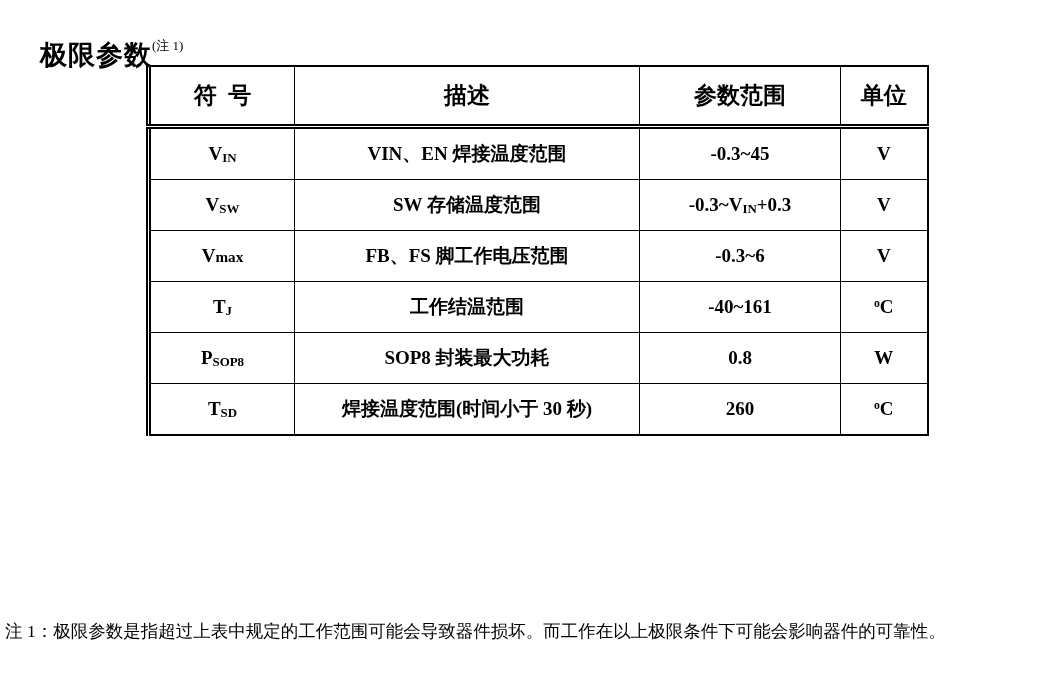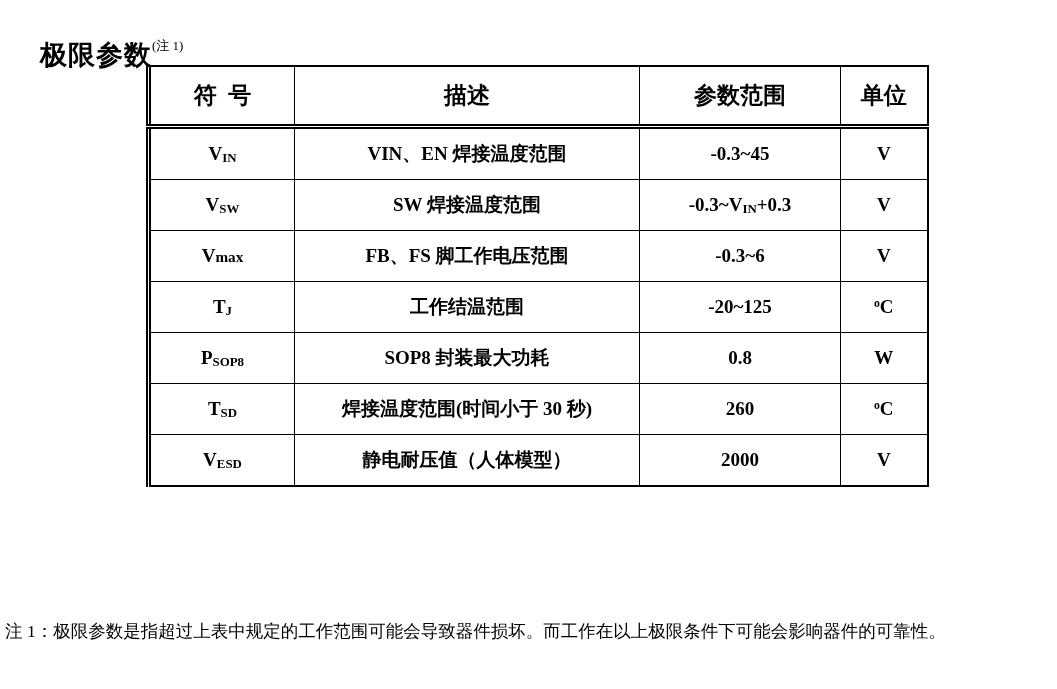--- a/index.html
+++ b/index.html
@@ -109,50 +109,44 @@
   </thead>
   <tbody>
       <tr>
         <td class="cell-symbol"><span>V</span><span class="sub">IN</span></td>
         <td class="cell-desc"><span>VIN、EN 焊接温度范围</span></td>
         <td class="cell-range"><span>-0.3~45</span></td>
         <td class="cell-unit"><span>V</span></td>
       </tr>
       <tr>
         <td class="cell-symbol"><span>V</span><span class="sub">SW</span></td>
-        <td class="cell-desc"><span>SW 焊接温度范围</span></td>
+        <td class="cell-desc"><span>SW 存储温度范围</span></td>
         <td class="cell-range"><span>-0.3~V</span><span class="sub">IN</span><span>+0.3</span></td>
         <td class="cell-unit"><span>V</span></td>
       </tr>
       <tr>
         <td class="cell-symbol"><span>V</span><span class="small">max</span></td>
         <td class="cell-desc"><span>FB、FS 脚工作电压范围</span></td>
         <td class="cell-range"><span>-0.3~6</span></td>
         <td class="cell-unit"><span>V</span></td>
       </tr>
       <tr>
         <td class="cell-symbol"><span>T</span><span class="sub">J</span></td>
         <td class="cell-desc"><span>工作结温范围</span></td>
-        <td class="cell-range"><span>-20~125</span></td>
+        <td class="cell-range"><span>-40~161</span></td>
         <td class="cell-unit"><span class="sup">o</span><span>C</span></td>
       </tr>
       <tr>
         <td class="cell-symbol"><span>P</span><span class="sub">SOP8</span></td>
         <td class="cell-desc"><span>SOP8 封装最大功耗</span></td>
         <td class="cell-range"><span>0.8</span></td>
         <td class="cell-unit"><span>W</span></td>
       </tr>
       <tr>
         <td class="cell-symbol"><span>T</span><span class="sub">SD</span></td>
         <td class="cell-desc"><span>焊接温度范围(时间小于 30 秒)</span></td>
         <td class="cell-range"><span>260</span></td>
         <td class="cell-unit"><span class="sup">o</span><span>C</span></td>
       </tr>
-      <tr>
-        <td class="cell-symbol"><span>V</span><span class="sub">ESD</span></td>
-        <td class="cell-desc"><span>静电耐压值（人体模型）</span></td>
-        <td class="cell-range"><span>2000</span></td>
-        <td class="cell-unit"><span>V</span></td>
-      </tr>
     </tbody>
 </table>
 
 <div class="footnote">注 1：极限参数是指超过上表中规定的工作范围可能会导致器件损坏。而工作在以上极限条件下可能会影响器件的可靠性。</div>
 
 </body></html>

